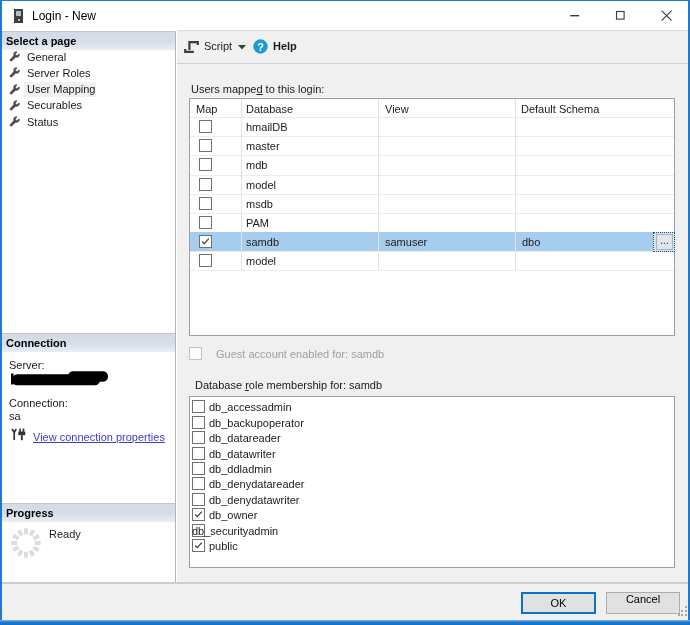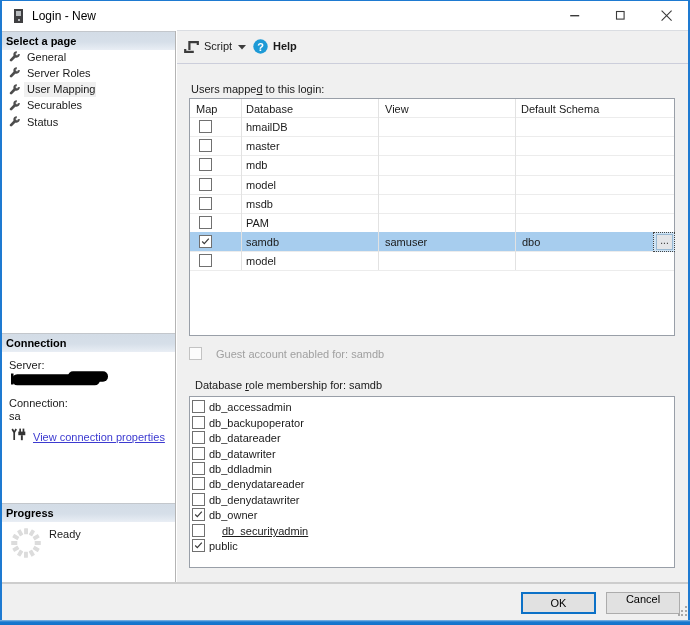--- a/index.html
+++ b/index.html
@@ -227,21 +227,21 @@
       <div class="t" style="left:19px; top:66px;">db_ddladmin</div>
       <div class="cb" style="left:2px; top:80px;"></div>
       <div class="t" style="left:19px; top:81px;">db_denydatareader</div>
       <div class="cb" style="left:2px; top:96px;"></div>
       <div class="t" style="left:19px; top:97px;">db_denydatawriter</div>
       <div class="cb" style="left:2px; top:111px;"><svg width="11" height="11" viewBox="0 0 11 11">
           <path d="M2.2 5.5 L4.3 7.6 L8.8 2.6" fill="none" stroke="#3a3a3a" stroke-width="1.2"></path>
         </svg></div>
       <div class="t" style="left:19px; top:112px;">db_owner</div>
       <div class="cb" style="left:2px; top:127px;"></div>
-      <div class="t" style="left:32px; top:128px;text-decoration:underline;">db_securityadmin</div>
+      <div class="t" style="left:2px; top:128px;">db_securityadmin</div>
       <div class="cb" style="left:2px; top:142px;"><svg width="11" height="11" viewBox="0 0 11 11">
           <path d="M2.2 5.5 L4.3 7.6 L8.8 2.6" fill="none" stroke="#3a3a3a" stroke-width="1.2"></path>
         </svg></div>
       <div class="t" style="left:19px; top:143px;">public</div>
     </div>
   </div>
 
   <div id="botbar">
     <div class="btn" id="okbtn">OK</div>
     <div class="btn" id="cancelbtn">Cancel</div>

